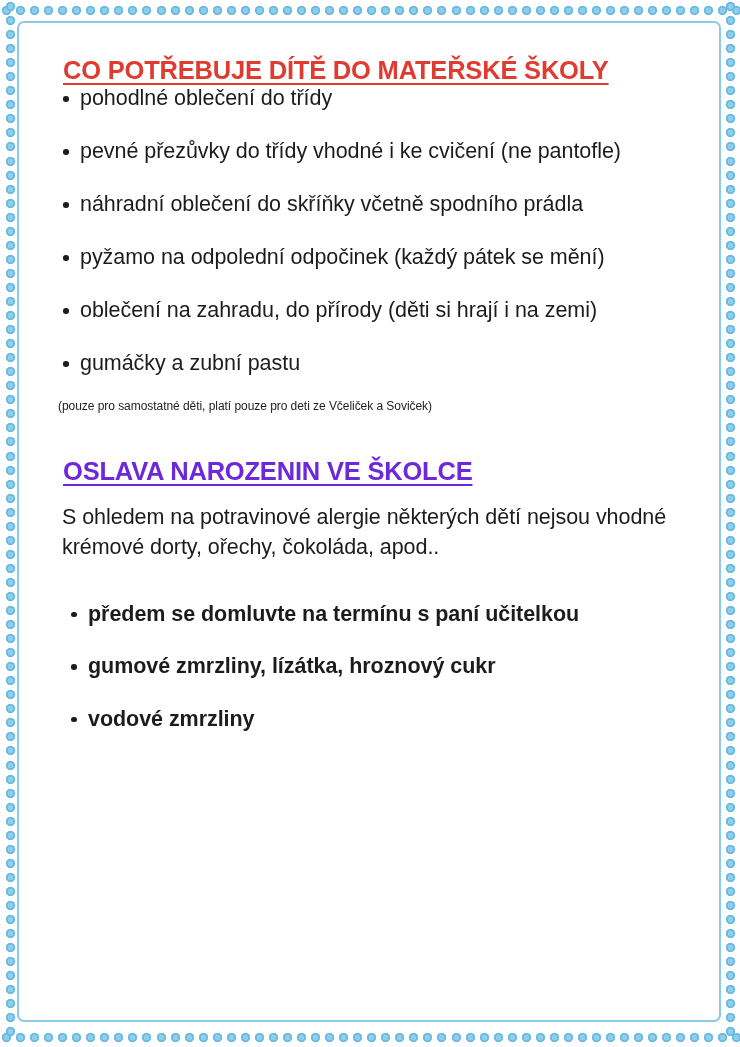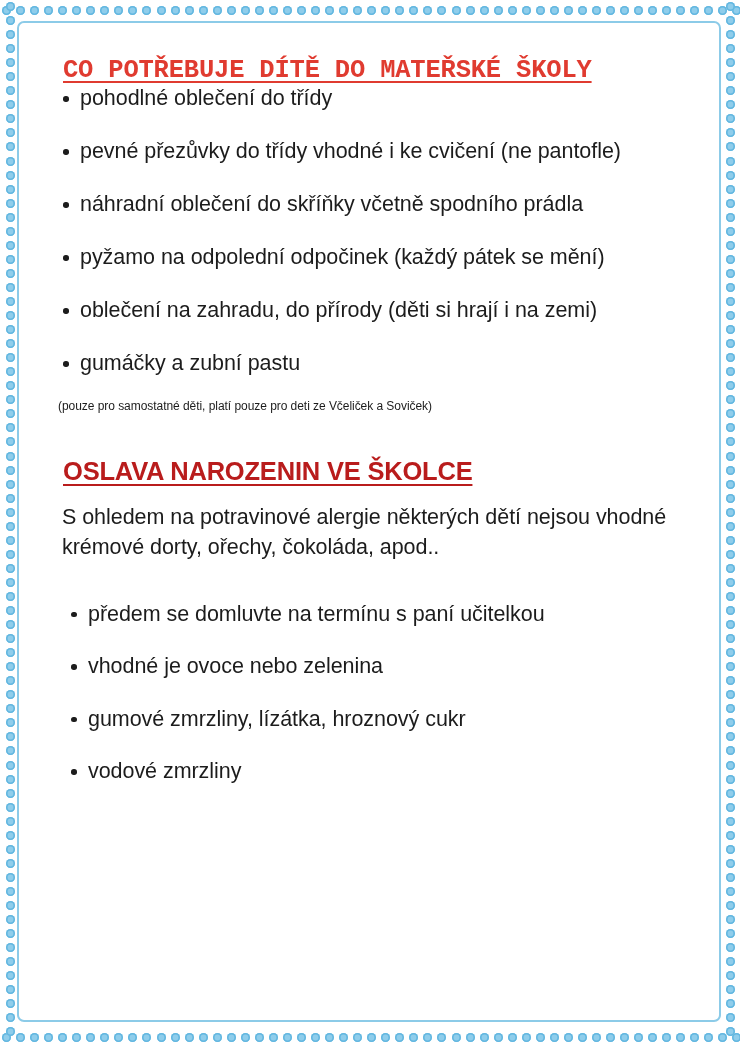--- a/index.html
+++ b/index.html
@@ -88,22 +88,22 @@
   .heading {
     font-weight: bold;
     font-size: 25.5px;
     letter-spacing: -0.2px;
     text-decoration: underline;
     text-underline-offset: 4px;
     text-decoration-thickness: 2.3px;
     margin: 0;
     white-space: nowrap;
   }
-  .heading.red   { color: #e03b30; padding-left: 5px; font-family: Liberation Mono, monospace; }
-  .heading.green { color: #b91c1c; padding-left: 5px; }
+  .heading.red   { color: #e03b30; padding-left: 5px; }
+  .heading.green { color: #6d28d9; padding-left: 5px; }
 
   ul.list {
     list-style: none;
     margin: 0;
     padding: 0;
   }
   ul.list > li {
     position: relative;
     font-size: 21.5px;
     color: #1c1c1c;
@@ -138,21 +138,21 @@
   .para {
     font-size: 21.5px;
     color: #1c1c1c;
     line-height: 1.42;
     letter-spacing: -0.05px;
     margin: 16px 0 16px 4px;
     max-width: 610px;
   }
 
   
-  #list-party { margin-top: 38px; padding-left: 30px; }
+  #list-party { margin-top: 38px; padding-left: 30px; font-weight: bold; }
   #list-party > li { margin-bottom: 25px; }
 </style>
 </head>
 <body>
 
 <div id="page">
 
   <div class="dot-row top" id="dots-top">
       <span class="dot"></span>
       <span class="dot"></span>
@@ -432,19 +432,18 @@
     </ul>
 
     <p class="note">(pouze pro samostatné děti, platí pouze pro deti ze Včeliček a Soviček)</p>
 
     <h2 class="heading green" id="heading-party">OSLAVA NAROZENIN VE ŠKOLCE</h2>
 
     <p class="para">S ohledem na potravinové alergie některých dětí nejsou vhodné krémové dorty, ořechy, čokoláda, apod..</p>
 
     <ul class="list" id="list-party">
       <li>předem se domluvte na termínu s paní učitelkou</li>
-      <li>vhodné je ovoce nebo zelenina</li>
       <li>gumové zmrzliny, lízátka, hroznový cukr</li>
       <li>vodové zmrzliny</li>
     </ul>
 
   </div>
 </div>
 
 </body></html>

